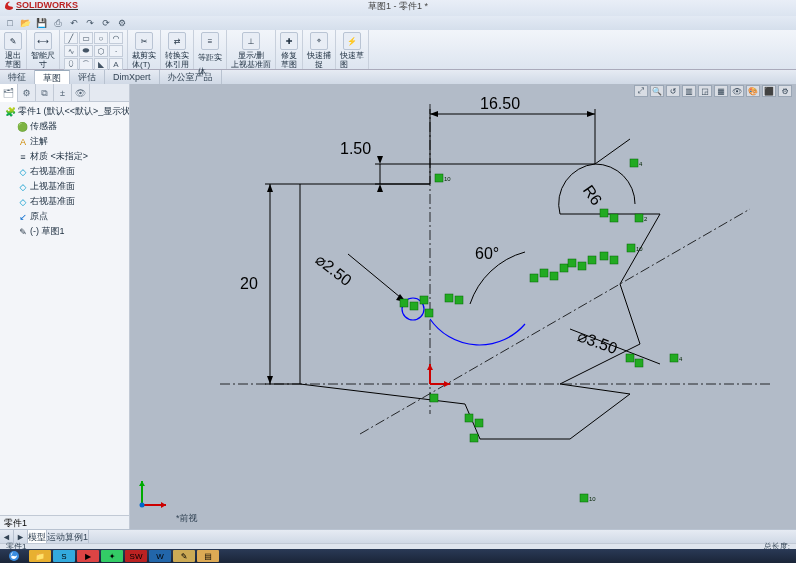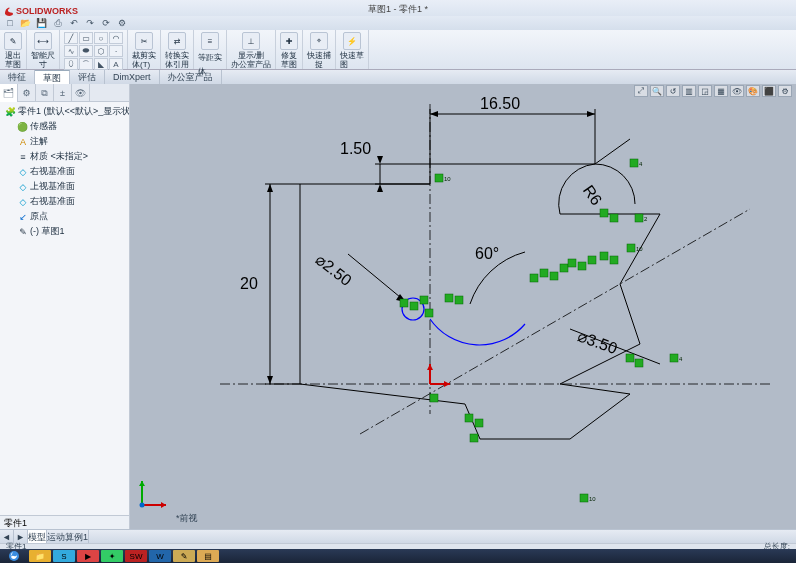--- a/index.html
+++ b/index.html
@@ -1,19 +1,19 @@
 <!DOCTYPE html>
 <html><head>
 <meta charset="utf-8">
 <style>
 * { margin: 0; padding: 0; box-sizing: border-box; font-family: "Microsoft YaHei", Tahoma, sans-serif; }
 html, body { width: 796px; height: 563px; overflow: hidden; background: #fff; }
 
 
-.titlebar { height: 16px; background: linear-gradient(#e9eef7,#dbe4f0); display: flex; align-items: flex-end; font-size: 9px; color: #333; position: relative; }
+.titlebar { height: 16px; background: linear-gradient(#e9eef7,#dbe4f0); display: flex; align-items: flex-start; font-size: 9px; color: #333; position: relative; text-decoration: underline; }
 .titlebar .logo { display: flex; align-items: center; padding: 0 4px; color: #b22; font-weight: bold; font-size: 9px; }
 .titlebar .logo svg { width: 10px; height: 10px; margin-right: 2px; }
 .titlebar .docname { position: absolute; left: 50%; transform: translateX(-50%); font-size: 9px; color: #444; }
 
 
 .qat { height: 14px; background: linear-gradient(#e3eaf4,#d5dfec); display: flex; align-items: center; padding-left: 4px; gap: 4px; }
 .qat .qbtn { width: 12px; height: 12px; display: flex; align-items: center; justify-content: center; font-size: 9px; color: #456; cursor: pointer; }
 
 
 .ribbon { height: 40px; background: linear-gradient(#f2f5fa,#dde5f0); border-bottom: 1px solid #aab; display: flex; }
@@ -146,21 +146,21 @@
       <div class="big">
         <div class="ic">≡</div>
         <span style="white-space:pre;line-height:14px">等距实
 体</span>
       </div>
     </div>
   <div class="group">
       <div class="big">
         <div class="ic">⊥</div>
         <span style="white-space:pre;text-align:center;line-height:9px">显示/删
-办公室产品</span>
+上视基准面</span>
       </div>
     </div>
   <div class="group">
       <div class="big">
         <div class="ic">✚</div>
         <span style="white-space:pre;text-align:center;line-height:9px">修复
 草图</span>
       </div>
     </div>
   <div class="group">

